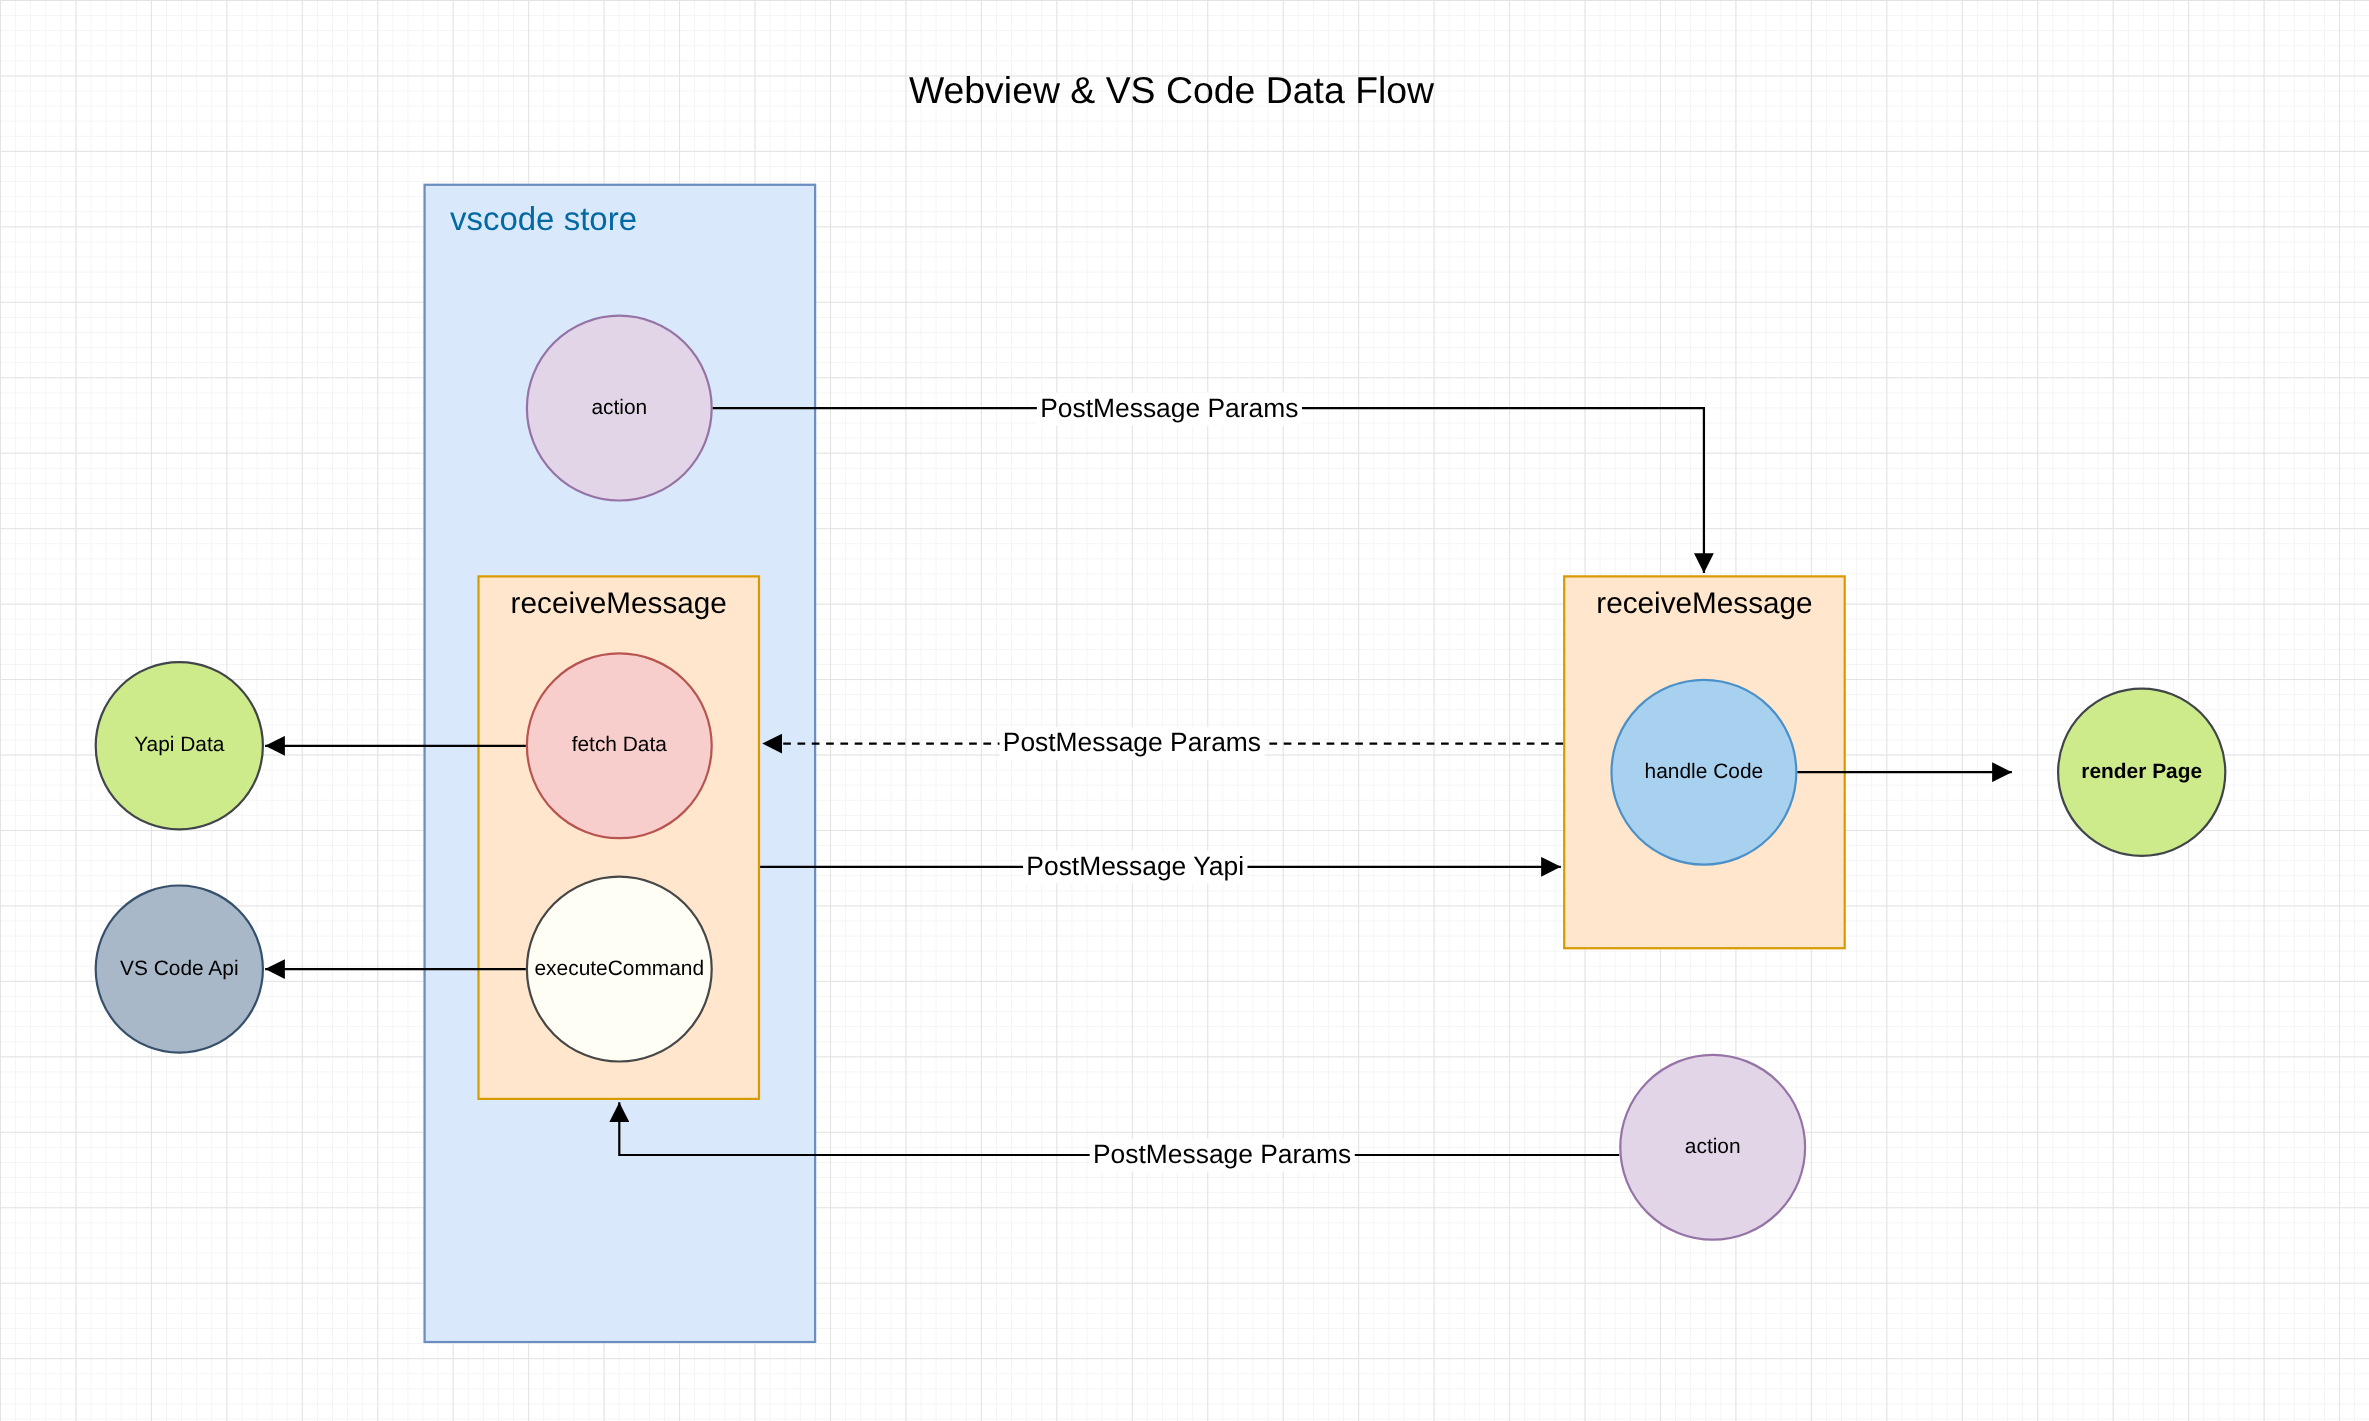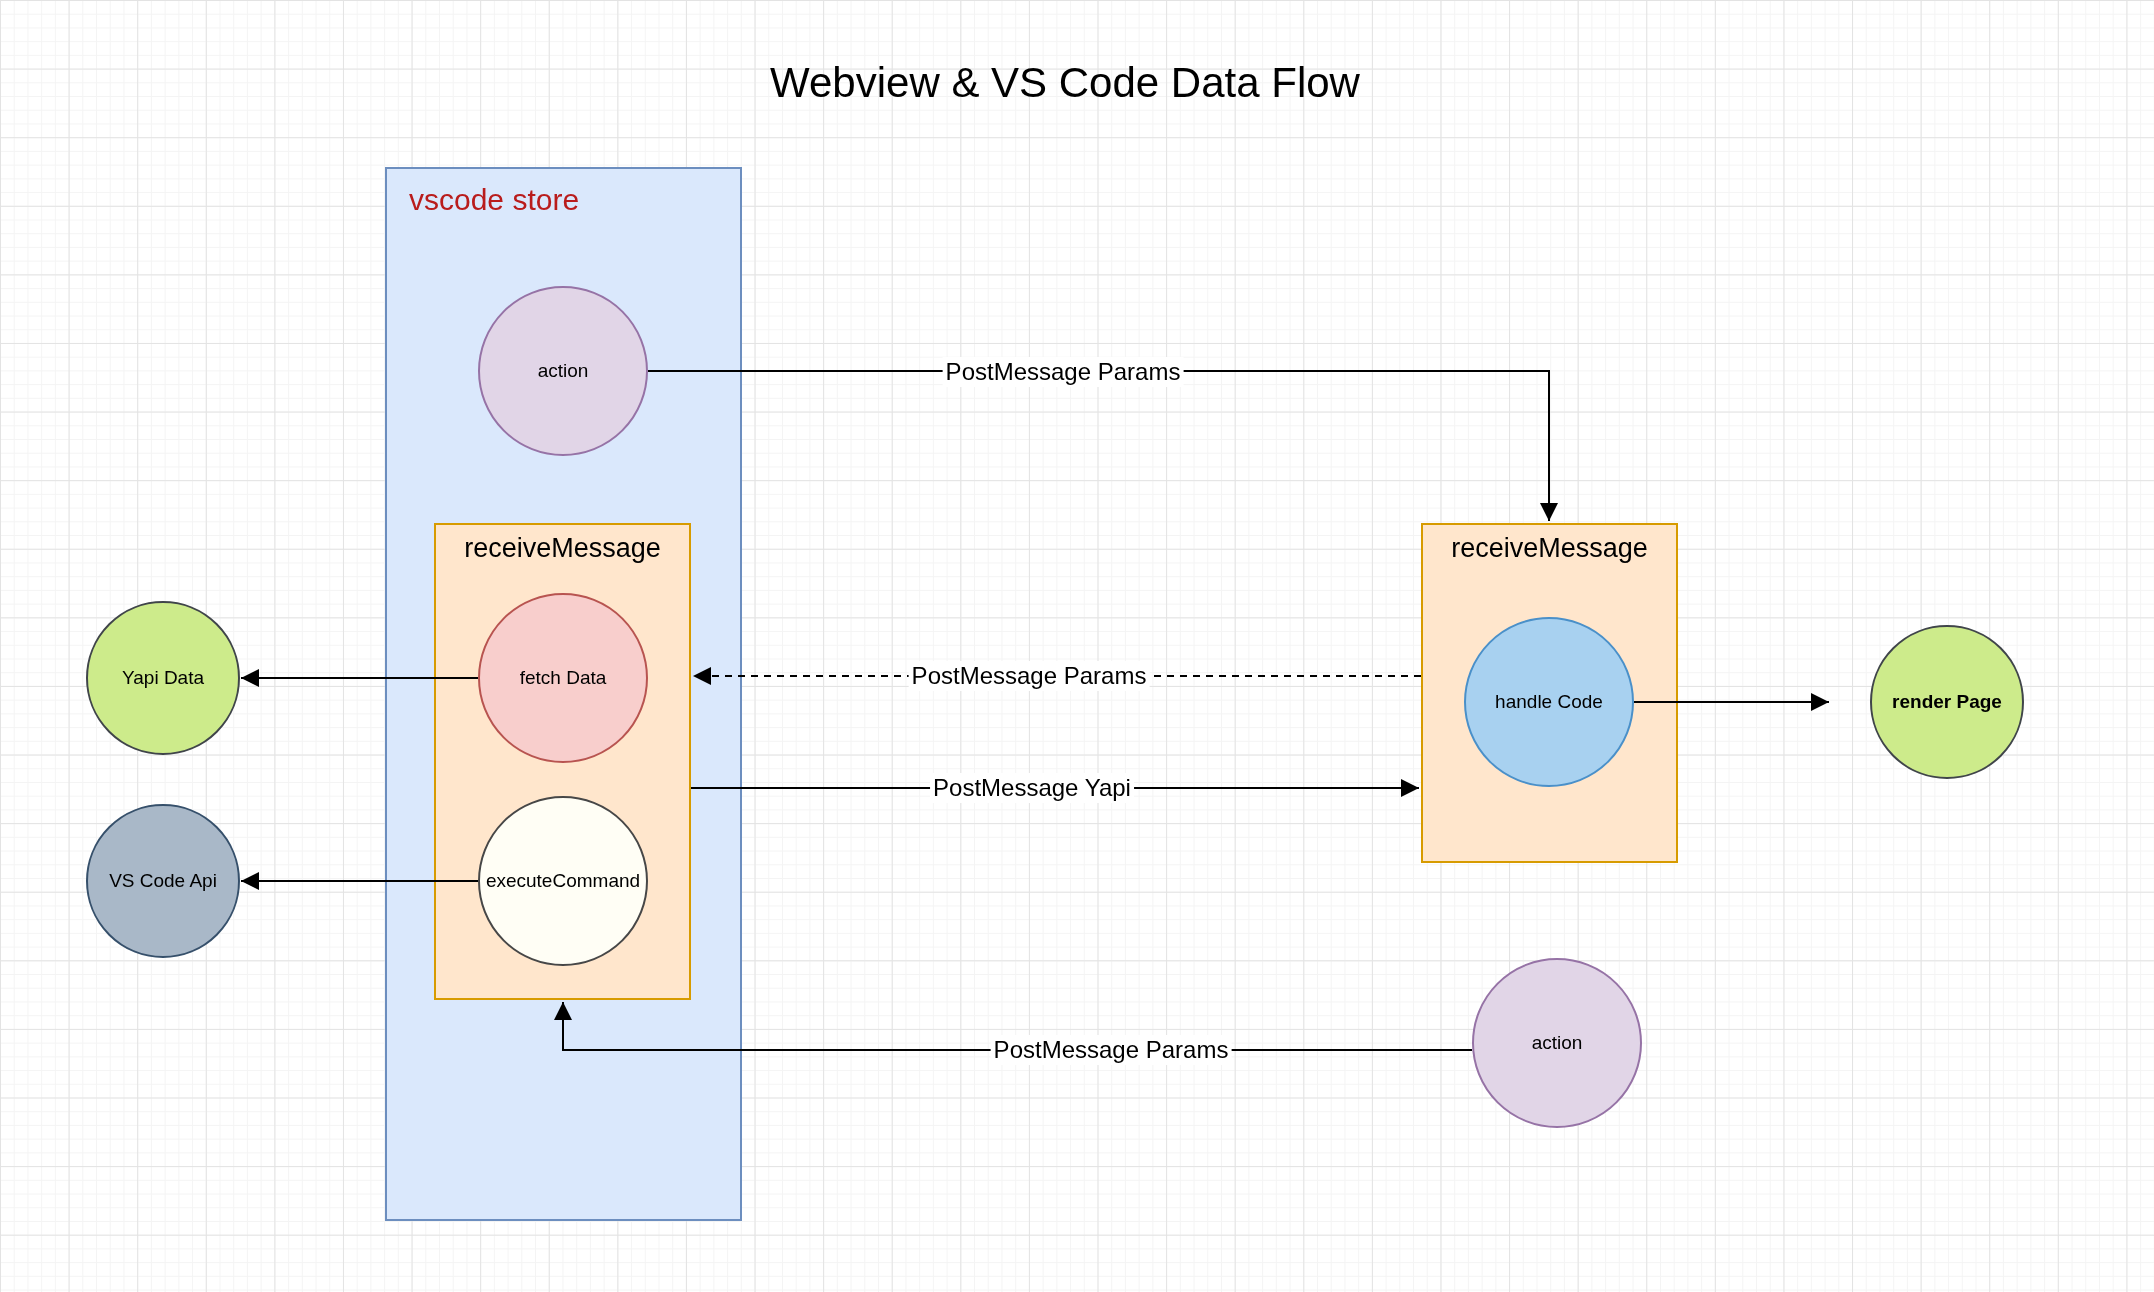--- a/index.html
+++ b/index.html
@@ -19,34 +19,34 @@
       linear-gradient(to bottom, #e3e3e3 1px, transparent 1px),
       linear-gradient(to right, #f4f4f4 1px, transparent 1px),
       linear-gradient(to bottom, #f4f4f4 1px, transparent 1px);
     background-size: 68.6px 68.6px, 68.6px 68.6px, 13.72px 13.72px, 13.72px 13.72px;
   }
   .diagram-title {
     position: absolute;
     left: 1065px;
     top: 83px;
     transform: translate(-50%, -50%);
-    font-size: 42px;
+    font-size: 34px;
     color: #000000;
     white-space: nowrap;
     z-index: 6;
   }
   .container-box {
     position: absolute;
     border: 2px solid;
     box-sizing: border-box;
     z-index: 1;
   }
   .container-box .container-label {
     font-size: 30px;
-    color: #b91c1c;
+    color: #0369a1;
     padding: 14px 4px 0 22px;
     white-space: nowrap;
   }
   .vscode-store {
     left: 385px; top: 167px; width: 357px; height: 1054px;
     background: #dae8fc; border-color: #6c8ebf;
   }
   .webview-store {
     left: 1371px; top: 167px; width: 356px; height: 1054px;
     background: #d5e8d4; border-color: #82b366;

